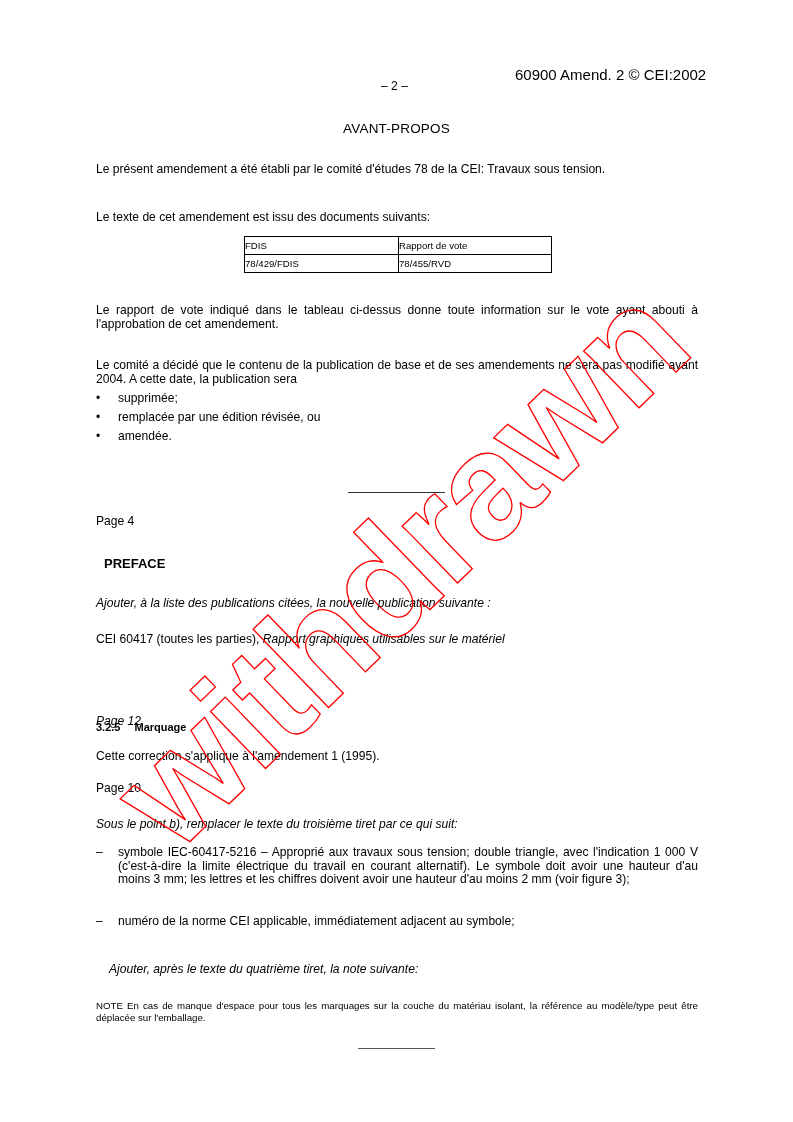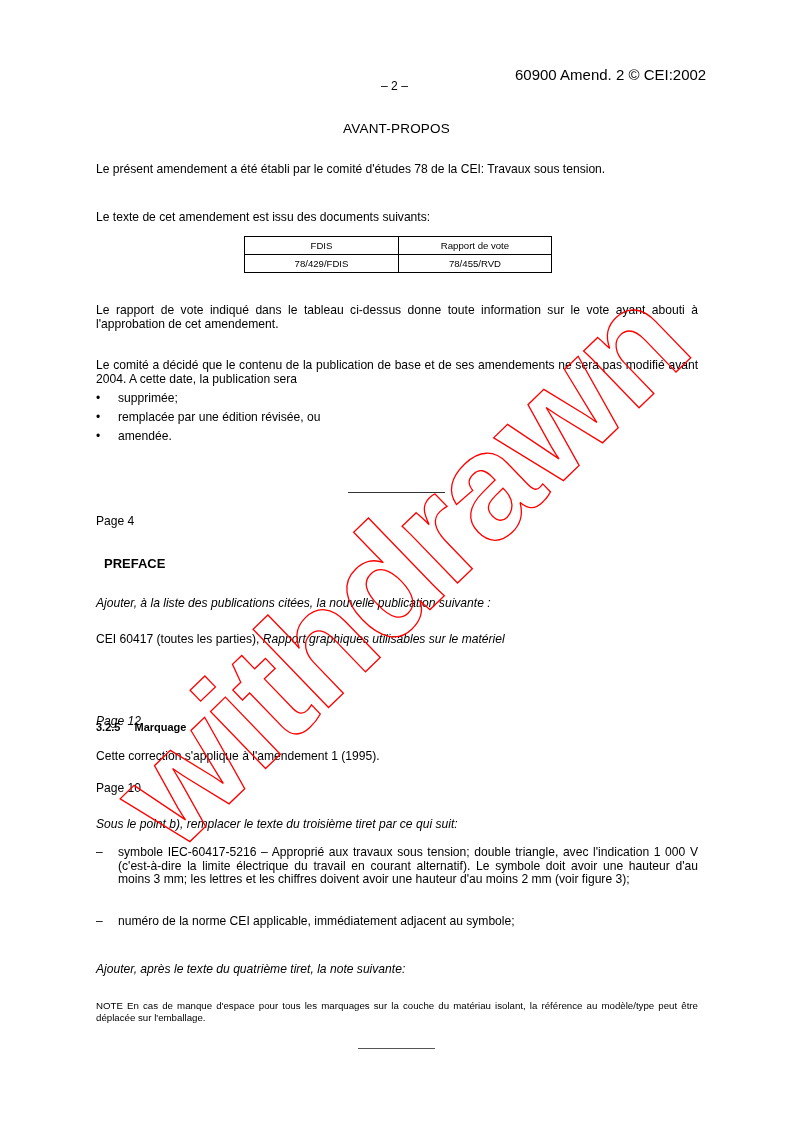--- a/index.html
+++ b/index.html
@@ -9,21 +9,21 @@
   .t { font-size: 12.1px; line-height: 14px; }
   .small { font-size: 9.7px; line-height: 12px; }
   .just { text-align: justify; text-align-last: left; }
   .i { font-style: italic; }
   .b { font-weight: bold; }
   .header-page { left: 381px; top: 79px; font-size: 12.1px; }
   .header-ref { left: 515px; top: 66px; font-size: 15px; }
   .title { left: 0; width: 793px; top: 121px; text-align: center; font-size: 13.5px; letter-spacing: 0.2px; }
   .col { left: 96px; width: 602px; }
   table.votes { position: absolute; left: 244px; top: 236px; border-collapse: collapse; font-size: 9.6px; }
-  table.votes td { border: 1px solid #000; text-align: center; height: 17px; padding: 0; }
+  table.votes td { border: 1px solid #000; text-align: left; height: 17px; padding: 0; }
   table.votes td.c1 { width: 153px; }
   table.votes td.c2 { width: 152px; margin-top: 12px; }
   .bullets { left: 96px; top: 391px; }
   .bullets div { position: relative; height: 19px; font-size: 12.1px; line-height: 14px; padding-left: 22px; }
   .bullets div::before { content: "•"; position: absolute; left: 0; top: 0; }
   .sep { position: absolute; height: 1px; background: #333; }
   .dash-item { position: absolute; left: 96px; width: 602px; font-size: 12.1px; line-height: 13.6px; }
   .dash-item .mark { position: absolute; left: 0; top: 0; }
   .dash-item .body { margin-left: 22px; text-align: justify; text-align-last: left; }
   .watermark { position: absolute; left: 400px; top: 567px; transform: translate(-50%, -50%) rotate(-44deg);
@@ -84,18 +84,18 @@
 
 <div class="dash-item" style="top:846px;">
   <span class="mark">–</span>
   <div class="body">symbole IEC-60417-5216 – Approprié aux travaux sous tension; double triangle, avec l'indication 1 000 V (c'est-à-dire la limite électrique du travail en courant alternatif). Le symbole doit avoir une hauteur d'au moins 3 mm; les lettres et les chiffres doivent avoir une hauteur d'au moins 2 mm (voir figure 3);</div>
 </div>
 <div class="dash-item" style="top:915px;">
   <span class="mark">–</span>
   <div class="body">numéro de la norme CEI applicable, immédiatement adjacent au symbole;</div>
 </div>
 
-<div class="abs col t i" style="top:962px;">Ajouter, après le texte du quatrième tiret, la note suivante:</div>
+<div class="abs col t i" style="top:962px;margin-left:13px;">Ajouter, après le texte du quatrième tiret, la note suivante:</div>
 <div class="abs col small just" style="top:1000px;">NOTE  En cas de manque d'espace pour tous les marquages sur la couche du matériau isolant, la référence au modèle/type peut être déplacée sur l'emballage.</div>
 
 <div class="sep" style="left:358px; top:1048px; width:77px; background:#555;"></div>
 
 <div class="watermark">withdrawn</div>
 
 </body></html>

